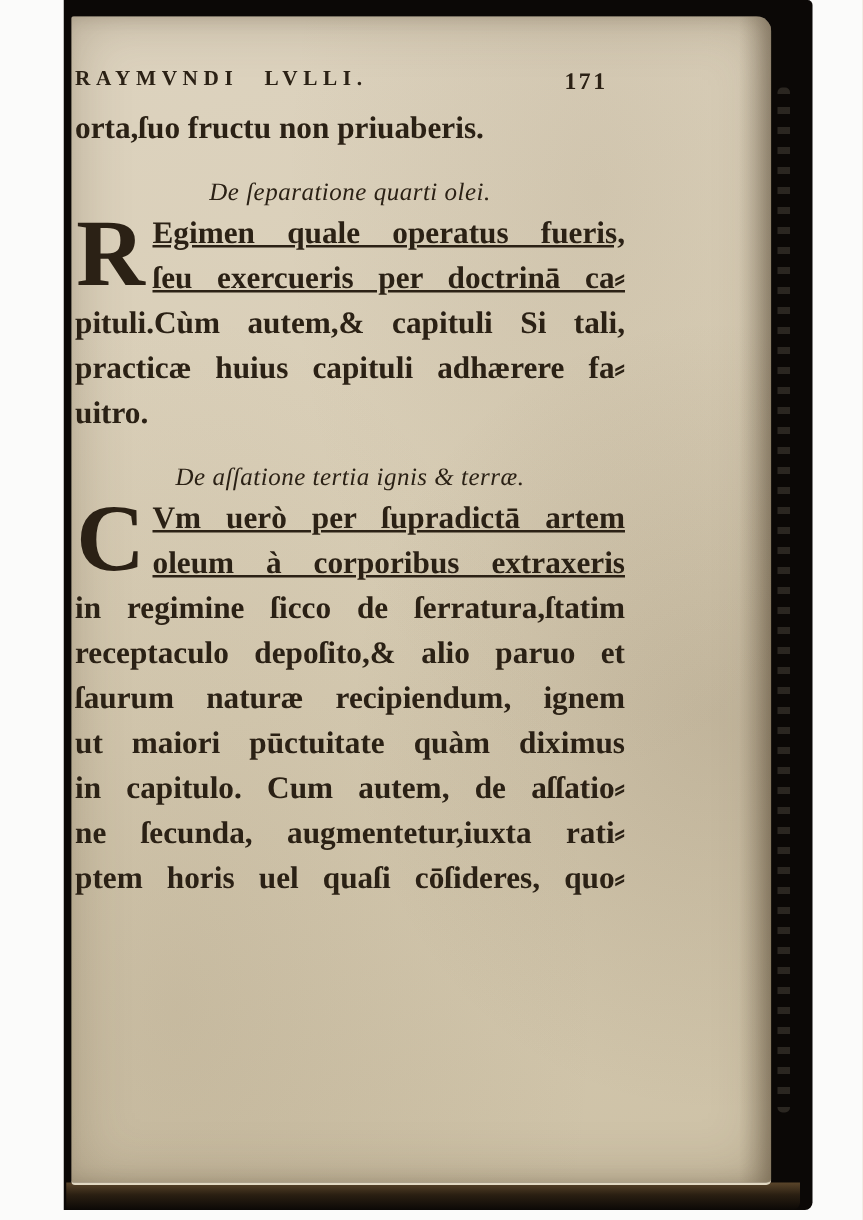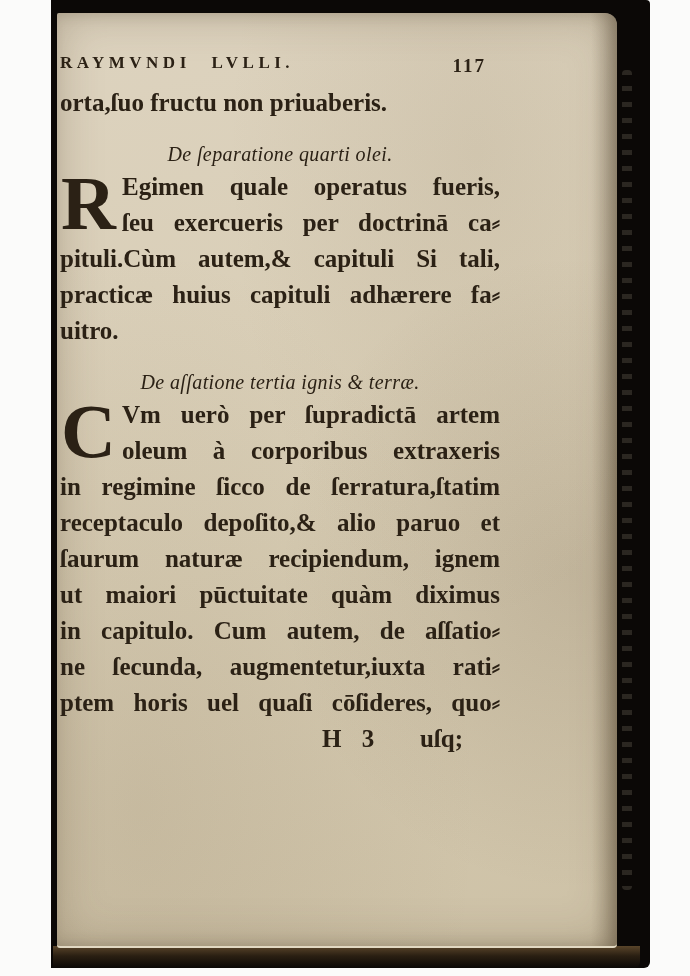--- a/index.html
+++ b/index.html
@@ -52,21 +52,21 @@
   .text{
     position:absolute;left:3px;top:40px;width:440px;
     color:#2b2115;font-weight:bold;font-size:25px;
   }
   .header-row{position:relative;height:30px;margin-bottom:2px;
     font-size:17px;letter-spacing:4.5px;word-spacing:12px;text-align:left;font-family:Liberation Serif, serif;}
   .pagenum{position:absolute;right:14px;top:2px;font-size:19px;letter-spacing:2px;word-spacing:0;}
 
   .line{height:36px;line-height:36px;overflow:hidden;}
   .j{text-align:justify;text-align-last:justify;}
-  .ind{padding-left:62px;}
+  .ind{padding-left:62px;text-decoration:underline;}
 
   .heading{
     font-style:italic;font-weight:normal;font-size:20px;
     height:30px;line-height:30px;margin-top:18px;text-align:center;
     letter-spacing:.4px;
   }
 
   .par{position:relative;}
   .dropcap{
     position:absolute;left:1px;top:5px;
@@ -82,21 +82,21 @@
 <div class="stage">
   <div class="book">
     <div class="fore-edge"></div>
     <div class="book-bottom-edge"></div>
 
     <div class="page">
       <div class="text">
 
         <div class="header-row">
           <span>RAYMVNDI LVLLI.</span>
-          <span class="pagenum">117</span>
+          <span class="pagenum">171</span>
         </div>
 
         <div class="line">orta,ſuo fructu non priuaberis.</div>
 
         <div class="heading">De ſeparatione quarti olei.</div>
 
         <div class="par">
           <span class="dropcap">R</span>
           <div class="line j ind">Egimen quale operatus fueris,</div>
           <div class="line j ind">ſeu exercueris per doctrinā ca⸗</div>
@@ -113,21 +113,17 @@
           <div class="line j ind">oleum à corporibus extraxeris</div>
           <div class="line j">in regimine ſicco de ſerratura,ſtatim</div>
           <div class="line j">receptaculo depoſito,&amp; alio paruo et</div>
           <div class="line j">ſaurum naturæ recipiendum, ignem</div>
           <div class="line j">ut maiori pūctuitate quàm diximus</div>
           <div class="line j">in capitulo. Cum autem, de aſſatio⸗</div>
           <div class="line j">ne ſecunda, augmentetur,iuxta rati⸗</div>
           <div class="line j">ptem horis uel quaſi cōſideres, quo⸗</div>
         </div>
 
-        <div class="footer-row">
-          <span class="sig">H 3</span>
-          <span class="catch">uſq;</span>
-        </div>
 
       </div>
     </div>
   </div>
 </div>
 
 </body></html>

